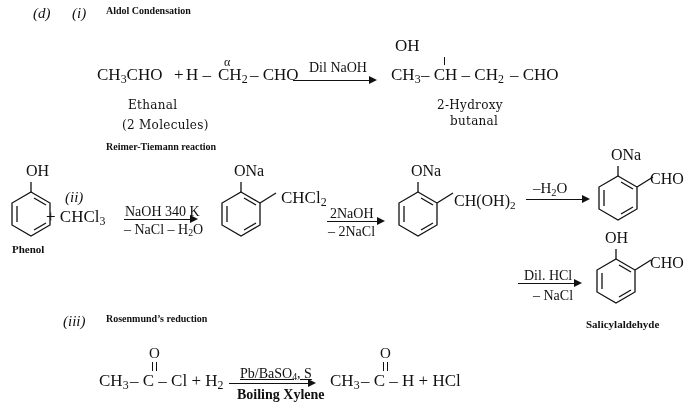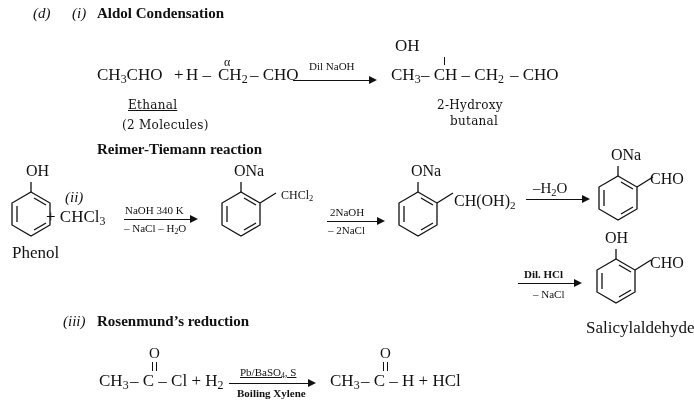--- a/index.html
+++ b/index.html
@@ -1,25 +1,25 @@
 <!DOCTYPE html>
 <html><head>
 <meta charset="utf-8">
 <style>
   html, body { margin: 0; padding: 0; background: #ffffff; }
   body { width: 694px; height: 406px; position: relative; overflow: hidden;
          font-family: "Liberation Serif", serif; color: #111; }
   .abs { position: absolute; white-space: nowrap; }
   .hdr { font-size: 15px; }
   .hdr i { font-style: italic; }
-  .title { font-weight: bold; font-size: 15px; }
+  .title { font-weight: bold; font-size: 10px; margin-left: 9px; }
   .eq { font-size: 17px; }
-  .sm { font-size: 11px; }
+  .sm { font-size: 14px; }
   .lbl { font-size: 12px; font-family: "DejaVu Serif", "Liberation Serif", serif; letter-spacing: 0.3px; }
-  .lbl2 { font-size: 17px; }
+  .lbl2 { font-size: 11px; font-weight: bold; }
   sub { font-size: 70%; vertical-align: -0.25em; line-height: 0; }
   .arrow { position: absolute; height: 0; border-top: 1.2px solid #111; }
   .arrow::after { content: ""; position: absolute; right: -2px; top: -5px;
     border-left: 8px solid #111; border-top: 4.5px solid transparent; border-bottom: 4.5px solid transparent; }
   svg.ring { position: absolute; overflow: visible; }
   svg.ring line, svg.ring polyline, svg.ring polygon { stroke: #111; stroke-width: 1.3; fill: none; }
   .vbar { position: absolute; width: 0; border-left: 1px solid #111; }
   .dbl { position: absolute; width: 3px; height: 9px; border-left: 1px solid #111; border-right: 1px solid #111; }
 </style>
 </head>
@@ -38,21 +38,21 @@
 
 <div class="abs sm" style="left:309px;top:60px;">Dil NaOH</div>
 <div class="arrow" style="left:293px;top:80px;width:82px;"></div>
 
 <div class="abs eq" style="left:395px;top:36px;">OH</div>
 <div class="vbar" style="left:444px;top:57px;height:8px;"></div>
 <div class="abs eq" style="left:391px;top:65px;"><span>CH</span><sub>3</sub></div>
 <div class="abs eq" style="left:421px;top:65px;"><span>– CH – CH</span><sub>2</sub></div>
 <div class="abs eq" style="left:510px;top:65px;">– CHO</div>
 
-<div class="abs lbl" style="left:128px;top:98px;text-decoration:underline;">Ethanal</div>
+<div class="abs lbl" style="left:128px;top:98px;">Ethanal</div>
 <div class="abs lbl" style="left:122px;top:118px;">(2 Molecules)</div>
 <div class="abs lbl" style="left:437px;top:98px;text-align:right;">2-Hydroxy</div>
 <div class="abs lbl" style="left:450px;top:114px;">butanal</div>
 
 <div class="abs hdr" style="left:65px;top:141px;margin-top:48px;"><i>(ii)</i></div>
 <div class="abs title" style="left:97px;top:141px;">Reimer-Tiemann reaction</div>
 
 <div class="abs eq" style="left:26px;top:162px;font-size:16px;">OH</div>
 <svg class="ring" style="left:6px;top:182px;" width="46" height="58">
   <line x1="25" y1="0" x2="25" y2="10"></line>
@@ -71,21 +71,21 @@
 
 <div class="abs eq" style="left:234px;top:162px;font-size:16px;">ONa</div>
 <svg class="ring" style="left:216px;top:182px;" width="60" height="58">
   <line x1="25" y1="0" x2="25" y2="10"></line>
   <polygon points="25,10 44,21 44,43 25,54 6,43 6,21"></polygon>
   <line x1="44" y1="21" x2="60" y2="11"></line>
   <line x1="11" y1="24" x2="11" y2="40"></line>
   <line x1="28" y1="16" x2="40" y2="23"></line>
   <line x1="28" y1="48" x2="40" y2="41"></line>
 </svg>
-<div class="abs eq" style="left:281px;top:188px;font-size:12px;"><span>CHCl</span><sub>2</sub></div>
+<div class="abs eq" style="left:281px;top:188px;font-size:17px;"><span>CHCl</span><sub>2</sub></div>
 
 <div class="abs sm" style="left:330px;top:206px;">2NaOH</div>
 <div class="arrow" style="left:327px;top:221px;width:56px;"></div>
 <div class="abs sm" style="left:328px;top:224px;">– 2NaCl</div>
 
 <div class="abs eq" style="left:411px;top:162px;font-size:16px;">ONa</div>
 <svg class="ring" style="left:393px;top:182px;" width="62" height="58">
   <line x1="25" y1="0" x2="25" y2="10"></line>
   <polygon points="25,10 44,21 44,43 25,54 6,43 6,21"></polygon>
   <line x1="44" y1="21" x2="60" y2="11"></line>
@@ -102,21 +102,21 @@
 <svg class="ring" style="left:593px;top:166px;" width="62" height="58">
   <line x1="25" y1="0" x2="25" y2="10"></line>
   <polygon points="25,10 44,21 44,43 25,54 6,43 6,21"></polygon>
   <line x1="44" y1="21" x2="60" y2="11"></line>
   <line x1="11" y1="24" x2="11" y2="40"></line>
   <line x1="28" y1="16" x2="40" y2="23"></line>
   <line x1="28" y1="48" x2="40" y2="41"></line>
 </svg>
 <div class="abs eq" style="left:650px;top:170px;font-size:16px;">CHO</div>
 
-<div class="abs sm" style="left:524px;top:268px;font-weight:bold;">Dil. HCl</div>
+<div class="abs sm" style="left:524px;top:268px;">Dil. HCl</div>
 <div class="arrow" style="left:518px;top:283px;width:62px;"></div>
 <div class="abs sm" style="left:533px;top:288px;">– NaCl</div>
 
 <div class="abs eq" style="left:605px;top:229px;font-size:16px;">OH</div>
 <svg class="ring" style="left:591px;top:249px;" width="62" height="58">
   <line x1="25" y1="0" x2="25" y2="10"></line>
   <polygon points="25,10 44,21 44,43 25,54 6,43 6,21"></polygon>
   <line x1="44" y1="21" x2="60" y2="11"></line>
   <line x1="11" y1="24" x2="11" y2="40"></line>
   <line x1="28" y1="16" x2="40" y2="23"></line>

